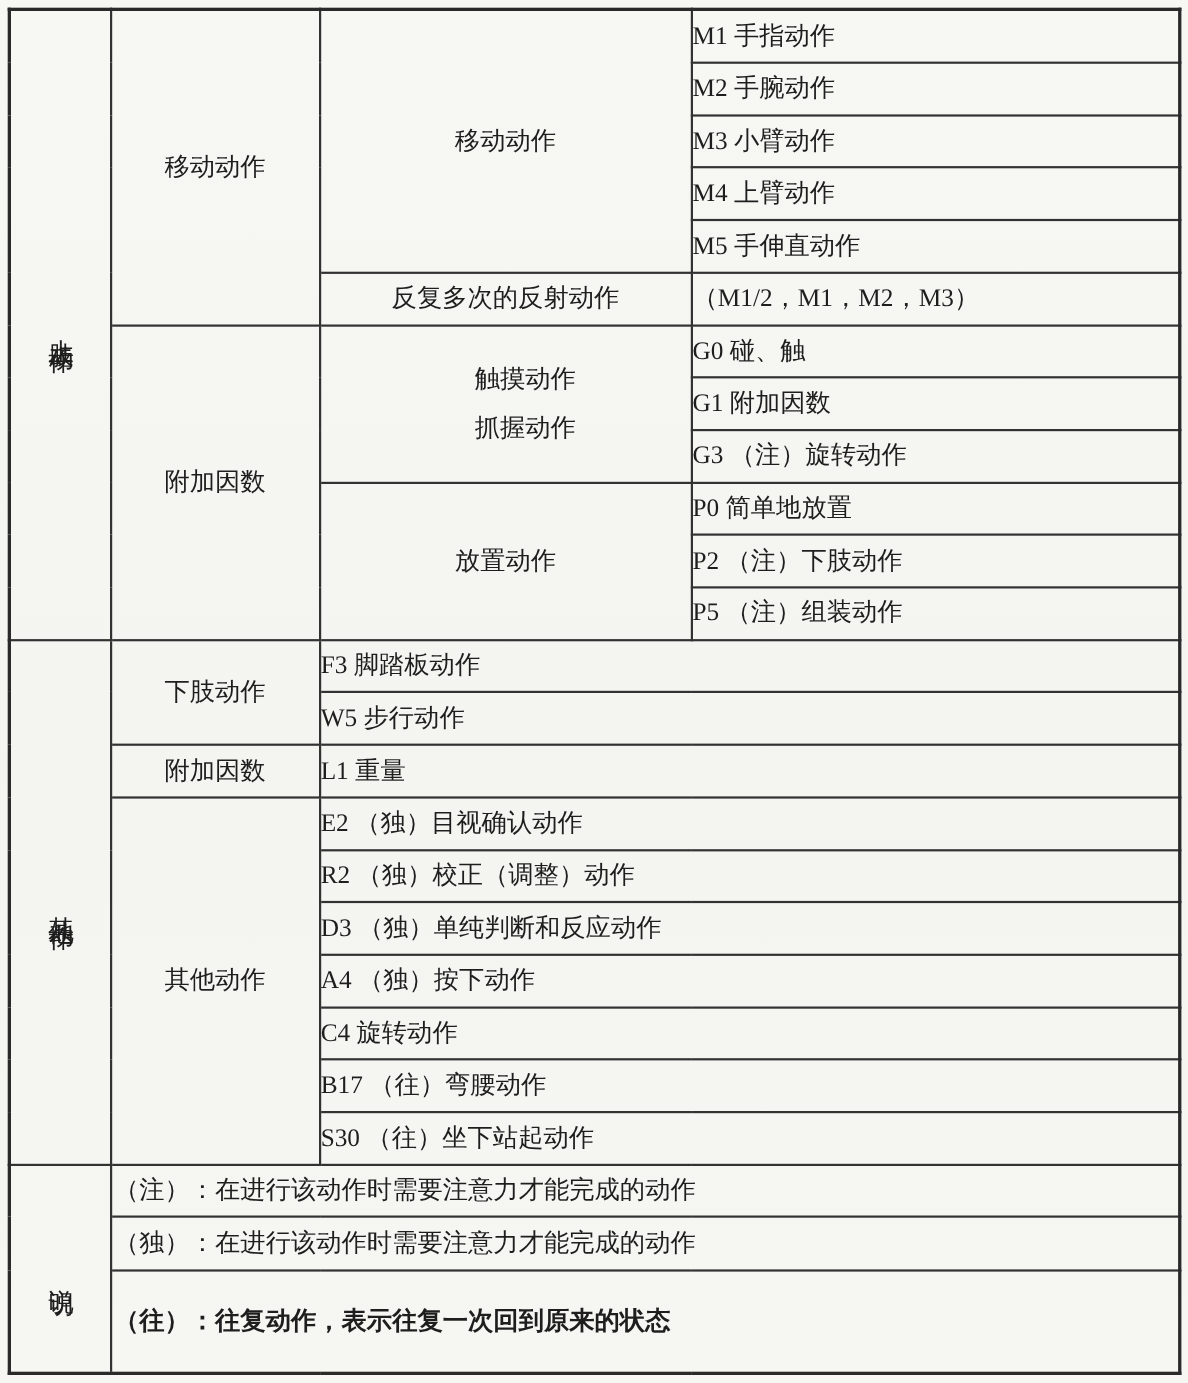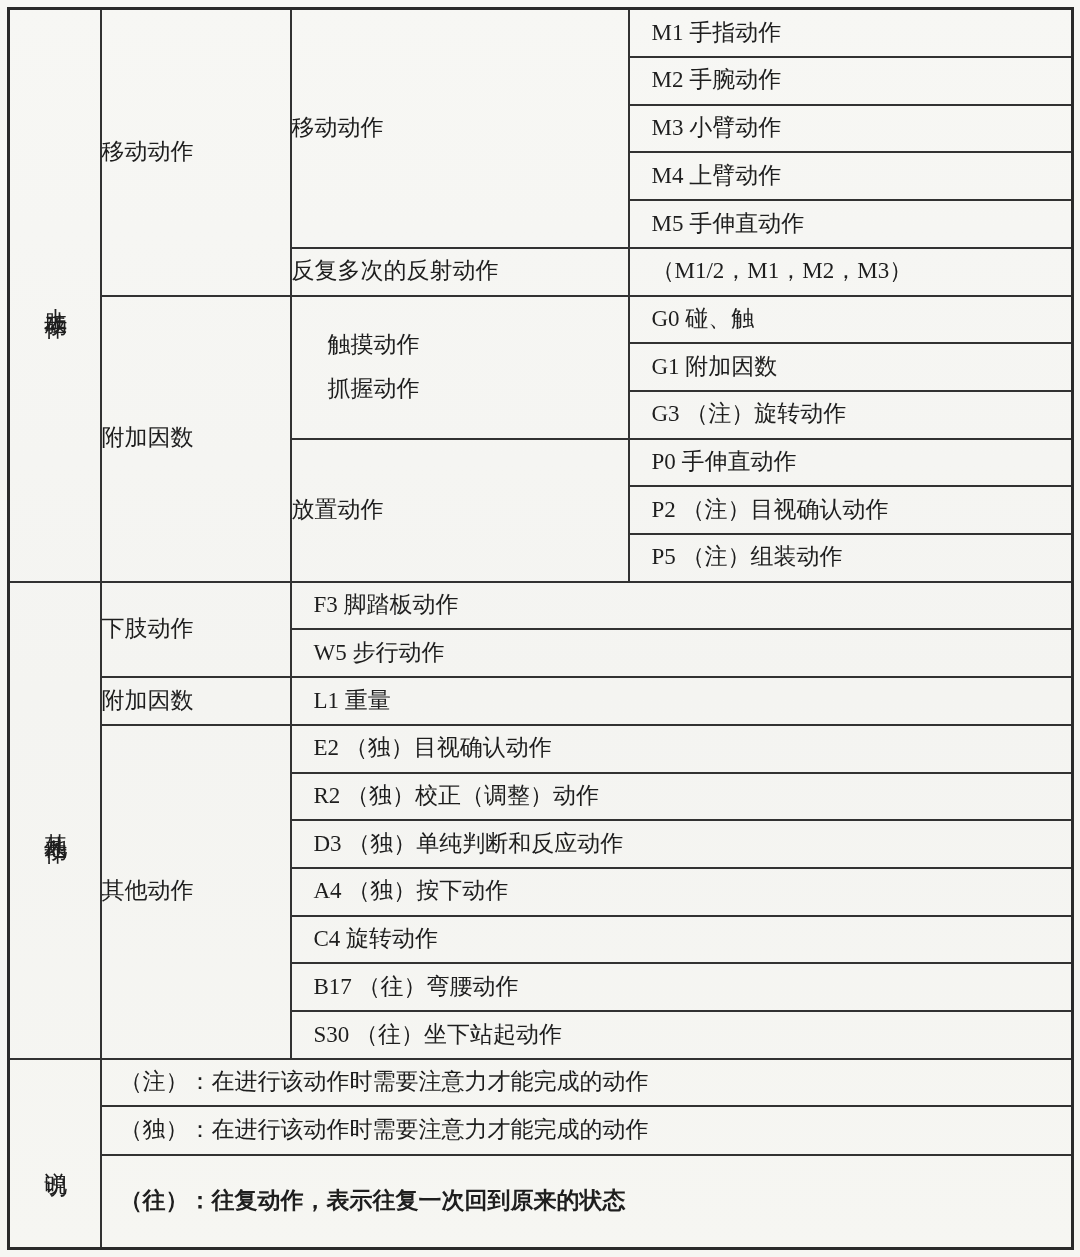--- a/index.html
+++ b/index.html
@@ -43,29 +43,28 @@
     text-align: center;
   }
   .vtext {
     display: inline-block;
     writing-mode: vertical-rl;
     text-orientation: upright;
     letter-spacing: 3px;
     font-size: 23px;
   }
   td.ccell {
-    text-align: left;
+    text-align: center;
   }
   td.leaf {
     text-align: left;
-    padding-left: 22px;
     padding-right: 6px;
   }
   td.note {
-    padding-left: 18px;
+    padding-left: 2px;
   }
   .two-line div {
     line-height: 1.9;
     padding-left: 36px;
   }
   tr.tall {
     height: 94px;
     font-weight: bold;
   }
 </style>
@@ -115,24 +114,24 @@
       <td class="leaf">G0 碰、触</td>
     </tr>
     <tr>
       <td class="leaf">G1 附加因数</td>
     </tr>
     <tr>
       <td class="leaf">G3 （注）旋转动作</td>
     </tr>
     <tr>
       <td class="ccell" rowspan="3">放置动作</td>
-      <td class="leaf">P0 手伸直动作</td>
+      <td class="leaf">P0 简单地放置</td>
     </tr>
     <tr>
-      <td class="leaf">P2 （注）目视确认动作</td>
+      <td class="leaf">P2 （注）下肢动作</td>
     </tr>
     <tr>
       <td class="leaf">P5 （注）组装动作</td>
     </tr>
 
     <tr>
       <td class="vcell" rowspan="10">
         <span class="vtext">其他动作</span>
       </td>
       <td class="ccell" rowspan="2">下肢动作</td>

